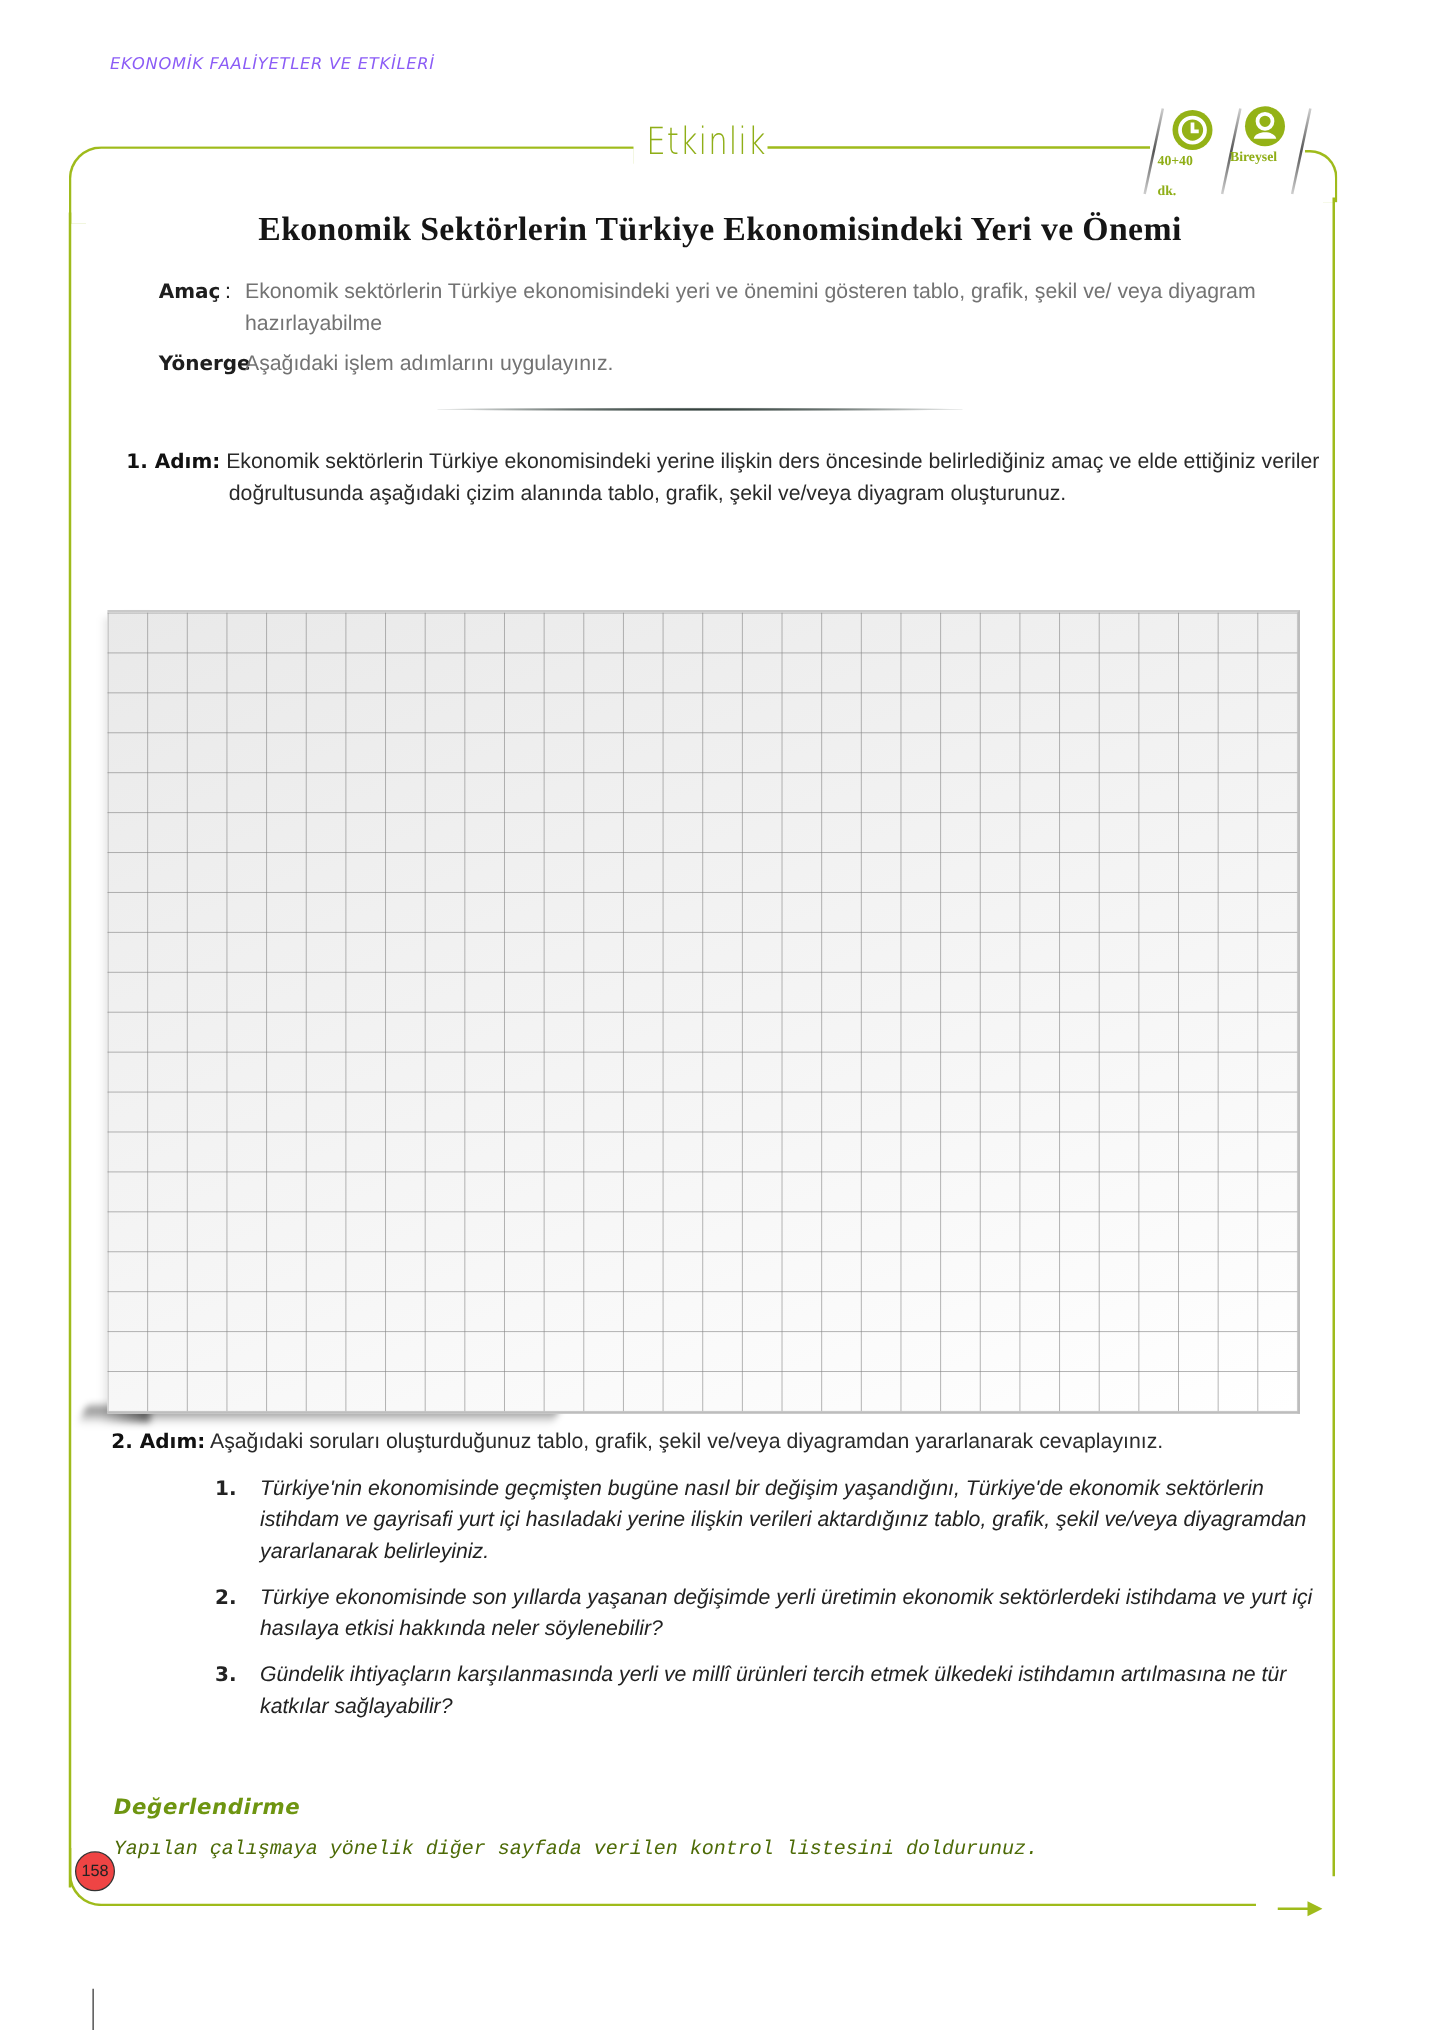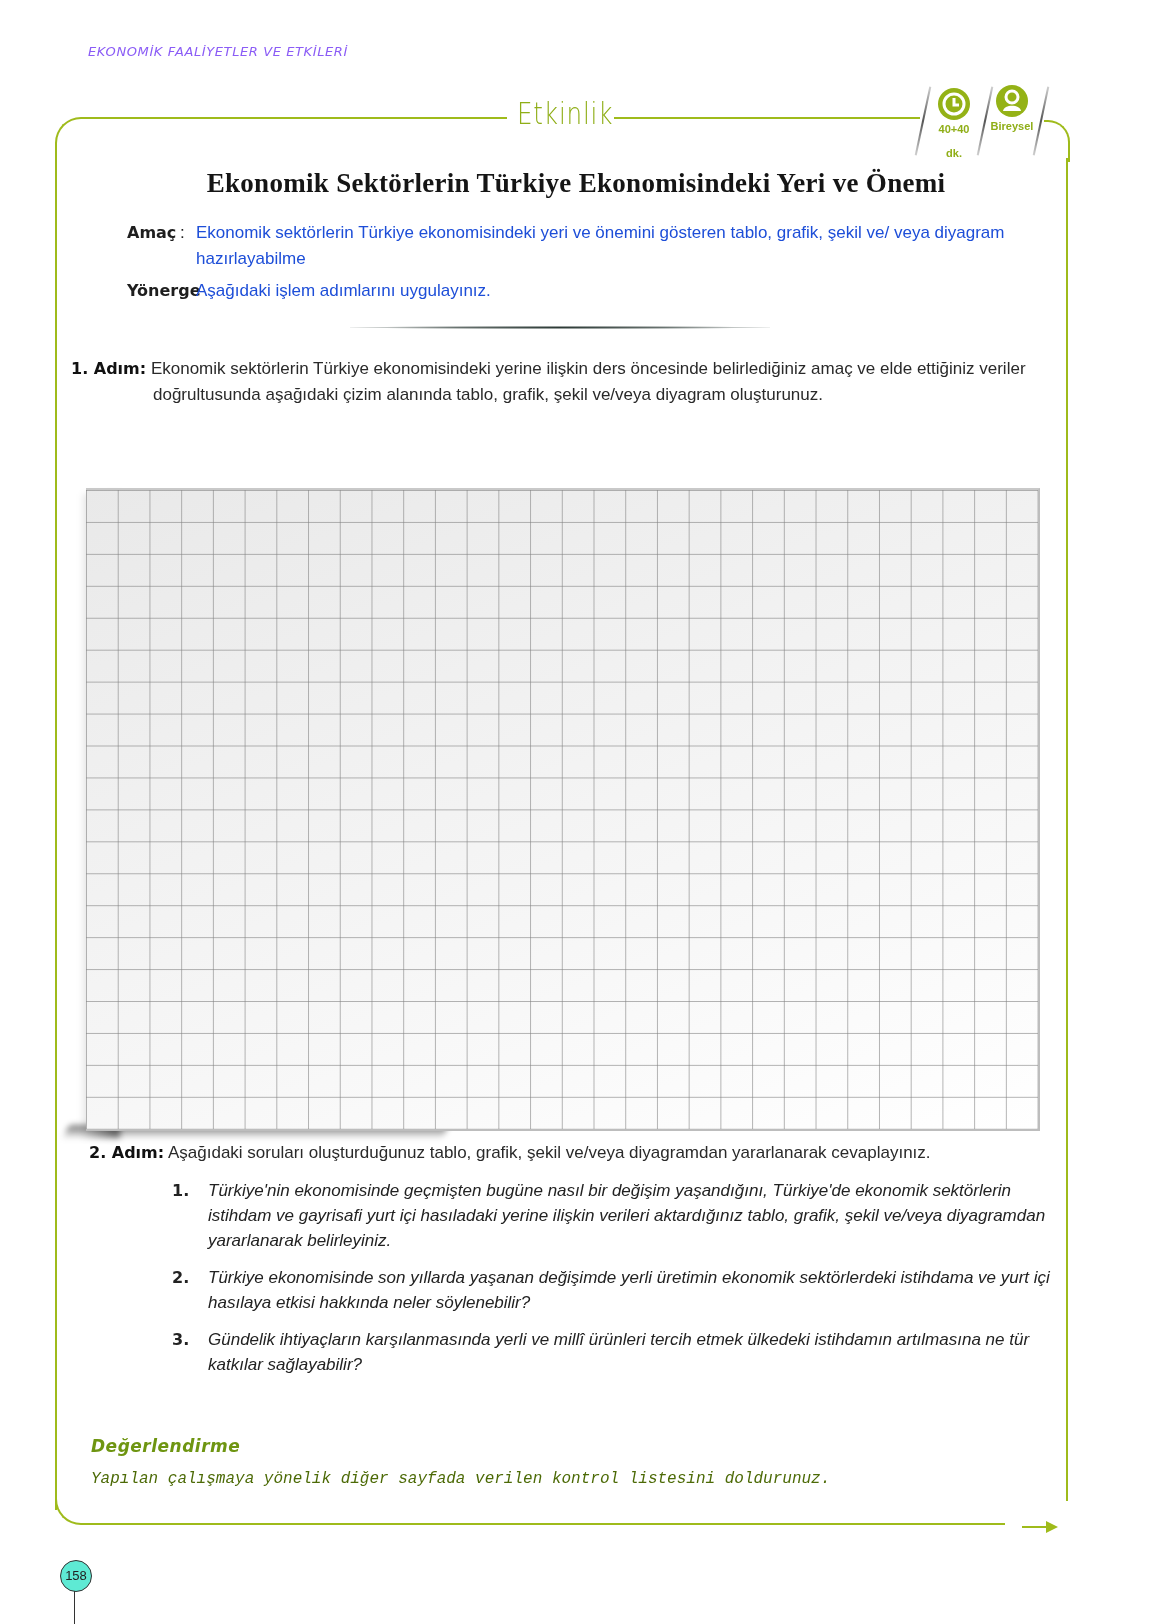--- a/index.html
+++ b/index.html
@@ -18,31 +18,31 @@
      border-bottom:2px solid #9fbb1b; border-left:2px solid #9fbb1b; border-bottom-left-radius:26px; }
   .frame-top-mid { left:614px; top:117px; width:306px; height:2px; background:#9fbb1b; }
   .frame-right-curve { left:1044px; top:120px; width:24px; height:40px;
      border-top:2px solid #9fbb1b; border-right:2px solid #9fbb1b; border-top-right-radius:22px; }
   .frame-right { left:1066px; top:158px; width:2px; height:1343px; background:#9fbb1b; }
 
   .activity-label { left:517px; top:96px; font-size:30px; color:#8fae17; font-weight:300;
      font-family:"DejaVu Sans", sans-serif; letter-spacing:1px; transform:scaleX(0.82); transform-origin:left; }
 
   
-  .badge { width:56px; text-align:center; color:#8fae17; font-family:Liberation Sans, sans-serif; }
+  .badge { width:56px; text-align:left; color:#8fae17; font-family:Liberation Serif, serif; }
   .badge .circle { width:32px; height:32px; border-radius:50%; background:#94b216; margin:0 auto; position:relative; }
   .badge .txt { font-size:11px; line-height:12px; margin-top:3px; font-weight:bold; }
   .slash { width:2px; height:70px; background:linear-gradient(#cfcfcf,#555,#cfcfcf); transform:rotate(12deg); }
 
   .title { left:0; width:1152px; top:168px; text-align:center; font-family:Liberation Serif, serif;
            font-size:27px; font-weight:bold; color:#151515; letter-spacing:0.3px; }
 
   .meta-row { font-size:17px; line-height:26px; }
   .meta-key { font-weight:bold; font-family:"DejaVu Sans", sans-serif; font-size:16px;margin-left:32px; }
-  .meta-val { color:#1d4ed8; }
+  .meta-val { color:#737373; }
 
   .sep { left:350px; top:326px; width:420px; height:3px;
          background:radial-gradient(ellipse at center, #2d3a36 0%, #6a7471 35%, rgba(255,255,255,0) 75%); }
 
   .step { font-size:17px; line-height:26px; color:#2a2a2a; }
   .step b { color:#111; font-family:"DejaVu Sans", sans-serif; font-size:16px; }
 
   
   .grid-shadow { left:80px; top:494px; width:40px; height:644px;
      background:linear-gradient(to right, rgba(255,255,255,0), rgba(0,0,0,0.55)); filter:blur(3px); }
@@ -61,22 +61,22 @@
   .q-list { left:172px; width:880px; }
   .q-item { display:flex; font-size:17px; line-height:25px; font-style:italic; color:#222; margin-bottom:12px; }
   .q-num { font-style:normal; font-weight:bold; width:36px; flex:none; font-family:"DejaVu Sans", sans-serif; font-size:16px; }
 
   .eval-title { left:91px; top:1436px; font-size:17px; font-style:italic; font-weight:bold; color:#6e9511;
                 font-family:"DejaVu Sans", sans-serif; letter-spacing:0.5px; }
   .eval-text { left:91px; top:1470px; font-size:16px; font-style:italic; color:#4c6a06;font-family:Liberation Mono, monospace; }
 
   .arrow { left:1022px; top:1520px; width:36px; height:14px; }
 
-  .page-num { left:60px; top:1560px; width:30px; height:30px; border:1px solid #333; border-radius:50%;
-              font-size:13px; text-align:center; line-height:30px; color:#222; background:#5eead4; }
+  .page-num { left:60px; top:1481px; width:30px; height:30px; border:1px solid #333; border-radius:50%;
+              font-size:13px; text-align:center; line-height:30px; color:#222; background:#ef4444; }
   .page-line { left:74px; top:1591px; width:1px; height:33px; background:#333; }
 </style>
 </head>
 <body>
 
 <div class="abs running-head">EKONOMİK FAALİYETLER VE ETKİLERİ</div>
 
 <div class="abs frame-top-left"></div>
 <div class="abs frame-left"></div>
 <div class="abs frame-bottom"></div>
@@ -118,21 +118,21 @@
 <div class="abs meta-row meta-val" style="left:196px;top:220px;width:852px;">Ekonomik sektörlerin Türkiye ekonomisindeki yeri ve önemini gösteren tablo, grafik, şekil ve/ veya diyagram hazırlayabilme</div>
 
 <div class="abs meta-row" style="left:95px;top:278px;">
   <span class="meta-key">Yönerge</span>
 </div>
 <div class="abs meta-row" style="left:180px;top:278px;">:</div>
 <div class="abs meta-row meta-val" style="left:196px;top:278px;">Aşağıdaki işlem adımlarını uygulayınız.</div>
 
 <div class="abs sep"></div>
 
-<div class="abs step" style="left:71px;top:356px;width:960px;">
+<div class="abs step" style="left:101px;top:356px;width:960px;">
   <div style="text-indent:-82px;padding-left:82px;">
     <b>1. Adım:</b>
     <span>Ekonomik sektörlerin Türkiye ekonomisindeki yerine ilişkin ders öncesinde belirlediğiniz amaç ve elde ettiğiniz veriler doğrultusunda aşağıdaki çizim alanında tablo, grafik, şekil ve/veya diyagram oluşturunuz.</span>
   </div>
 </div>
 
 <div class="abs grid-shadow"></div>
 <div class="abs grid-shadow-bottom"></div>
 <div class="abs grid"></div>
 

